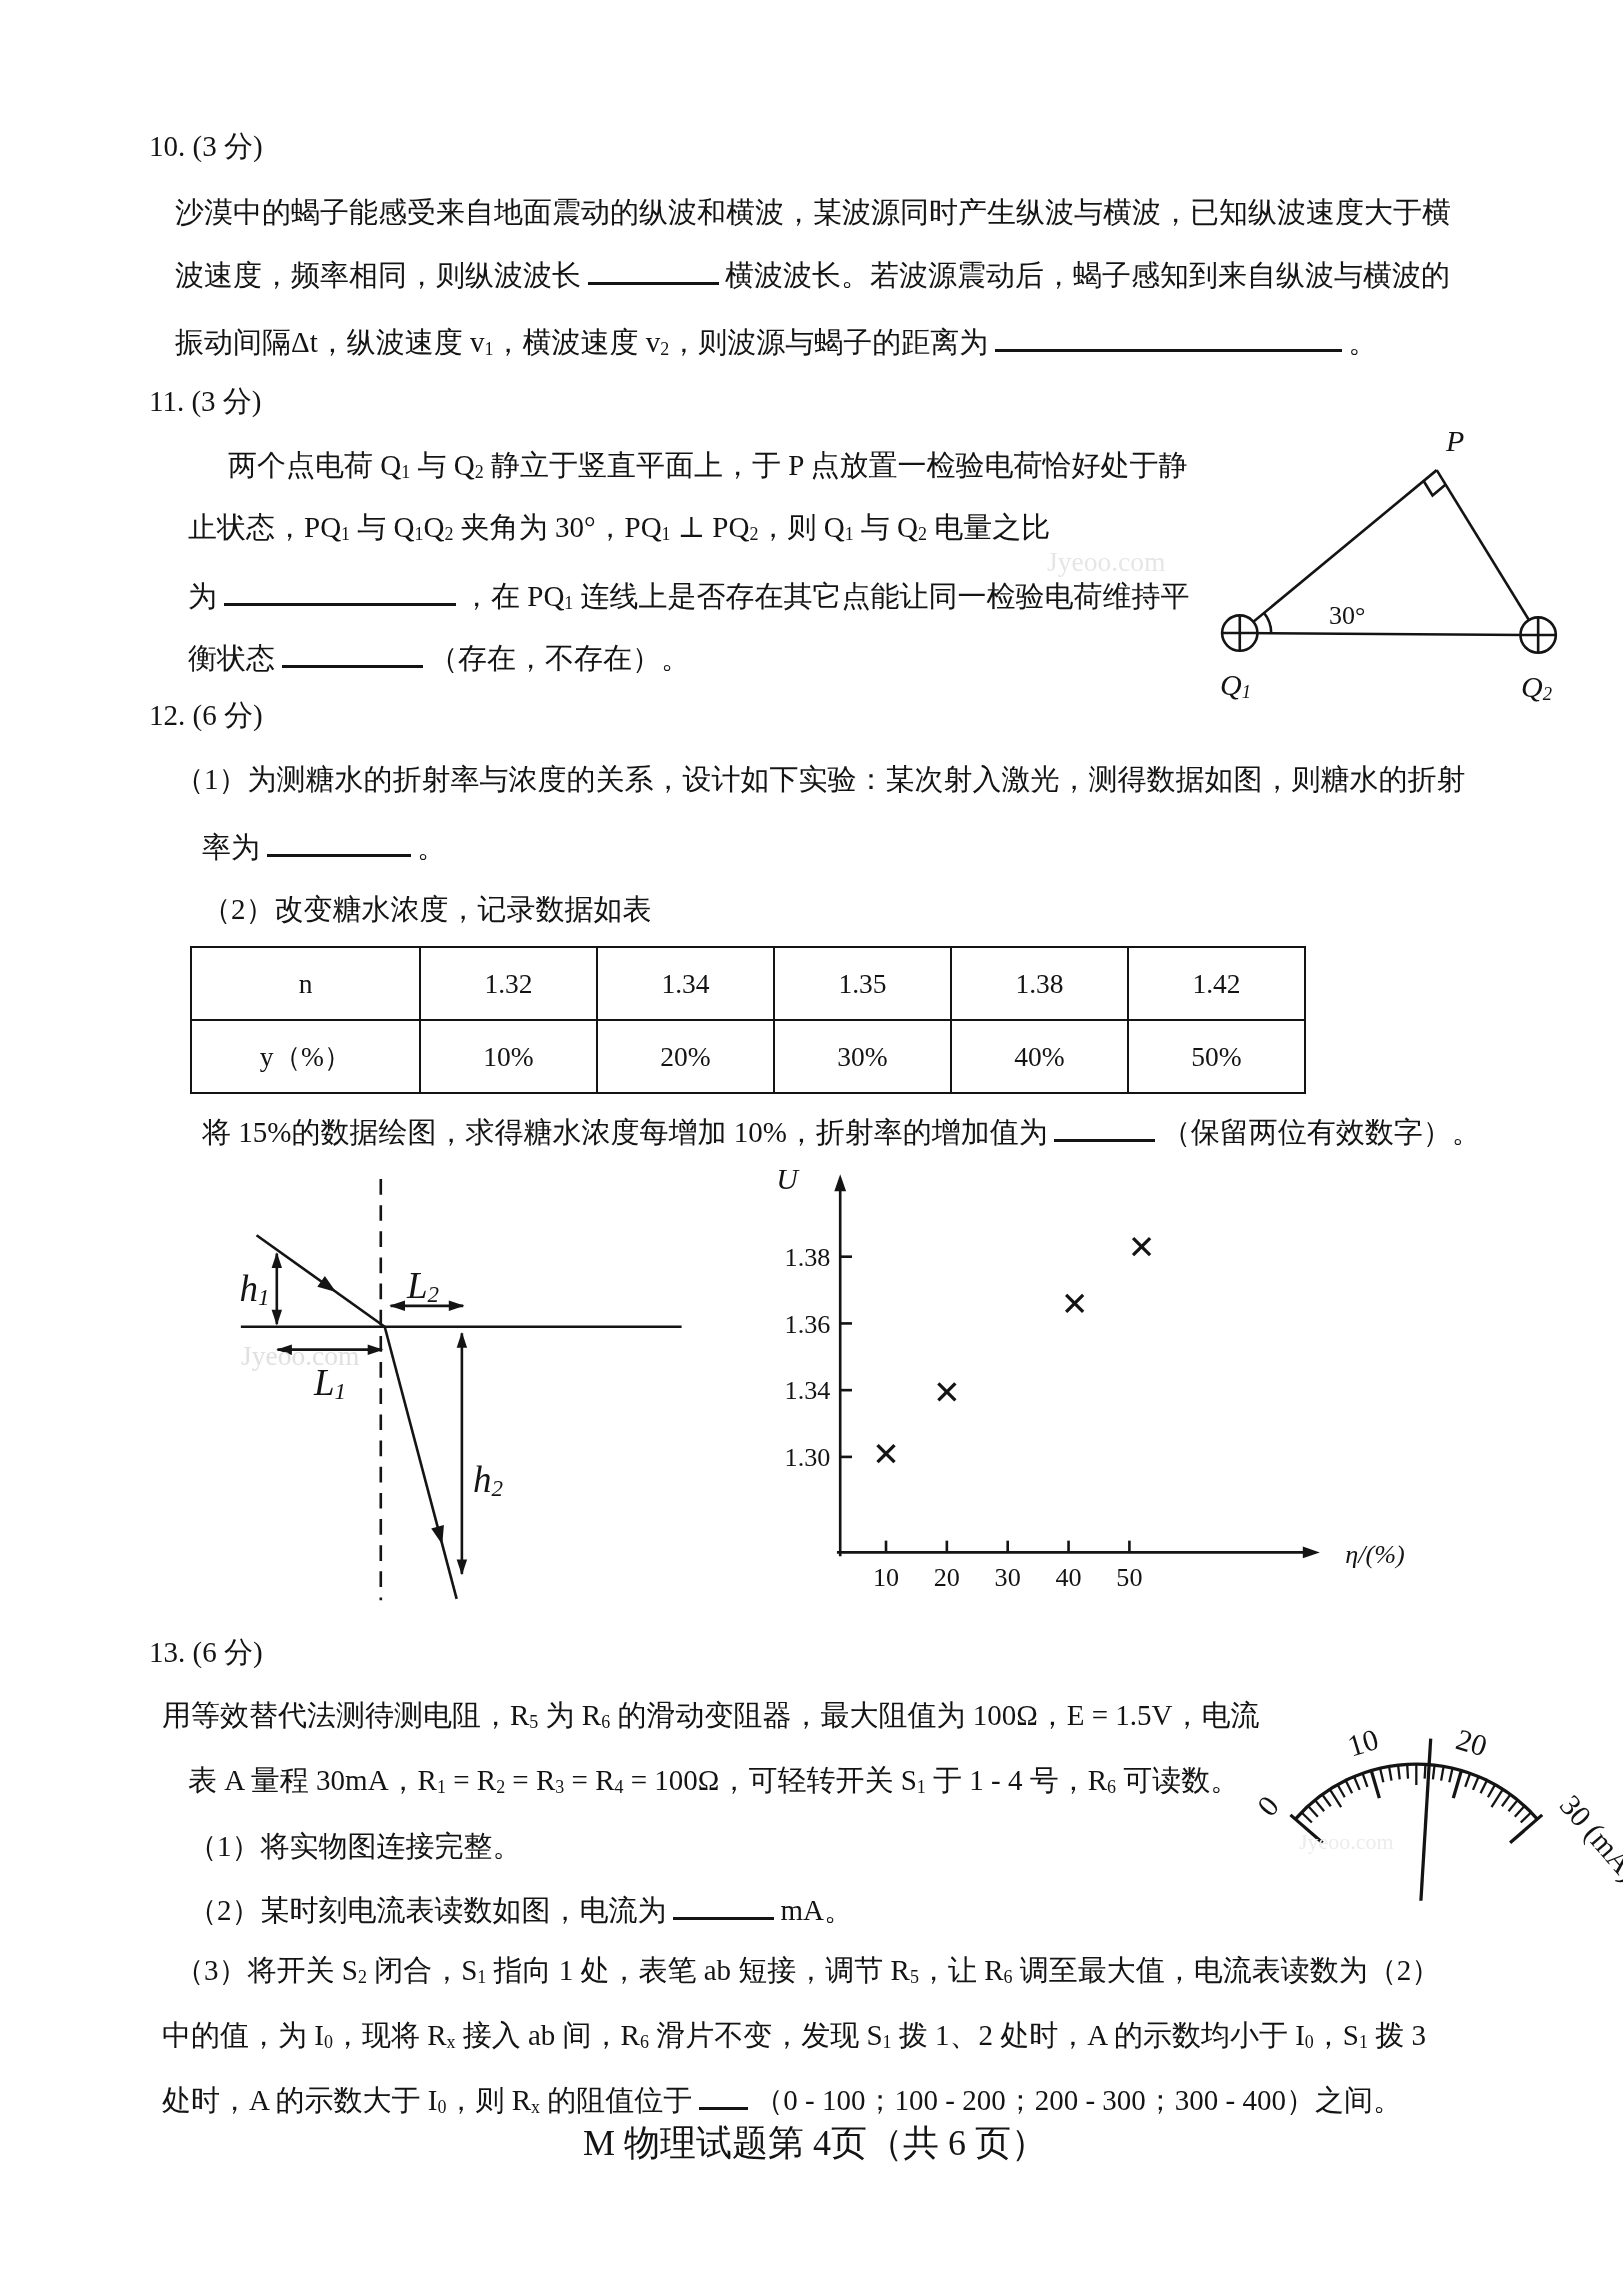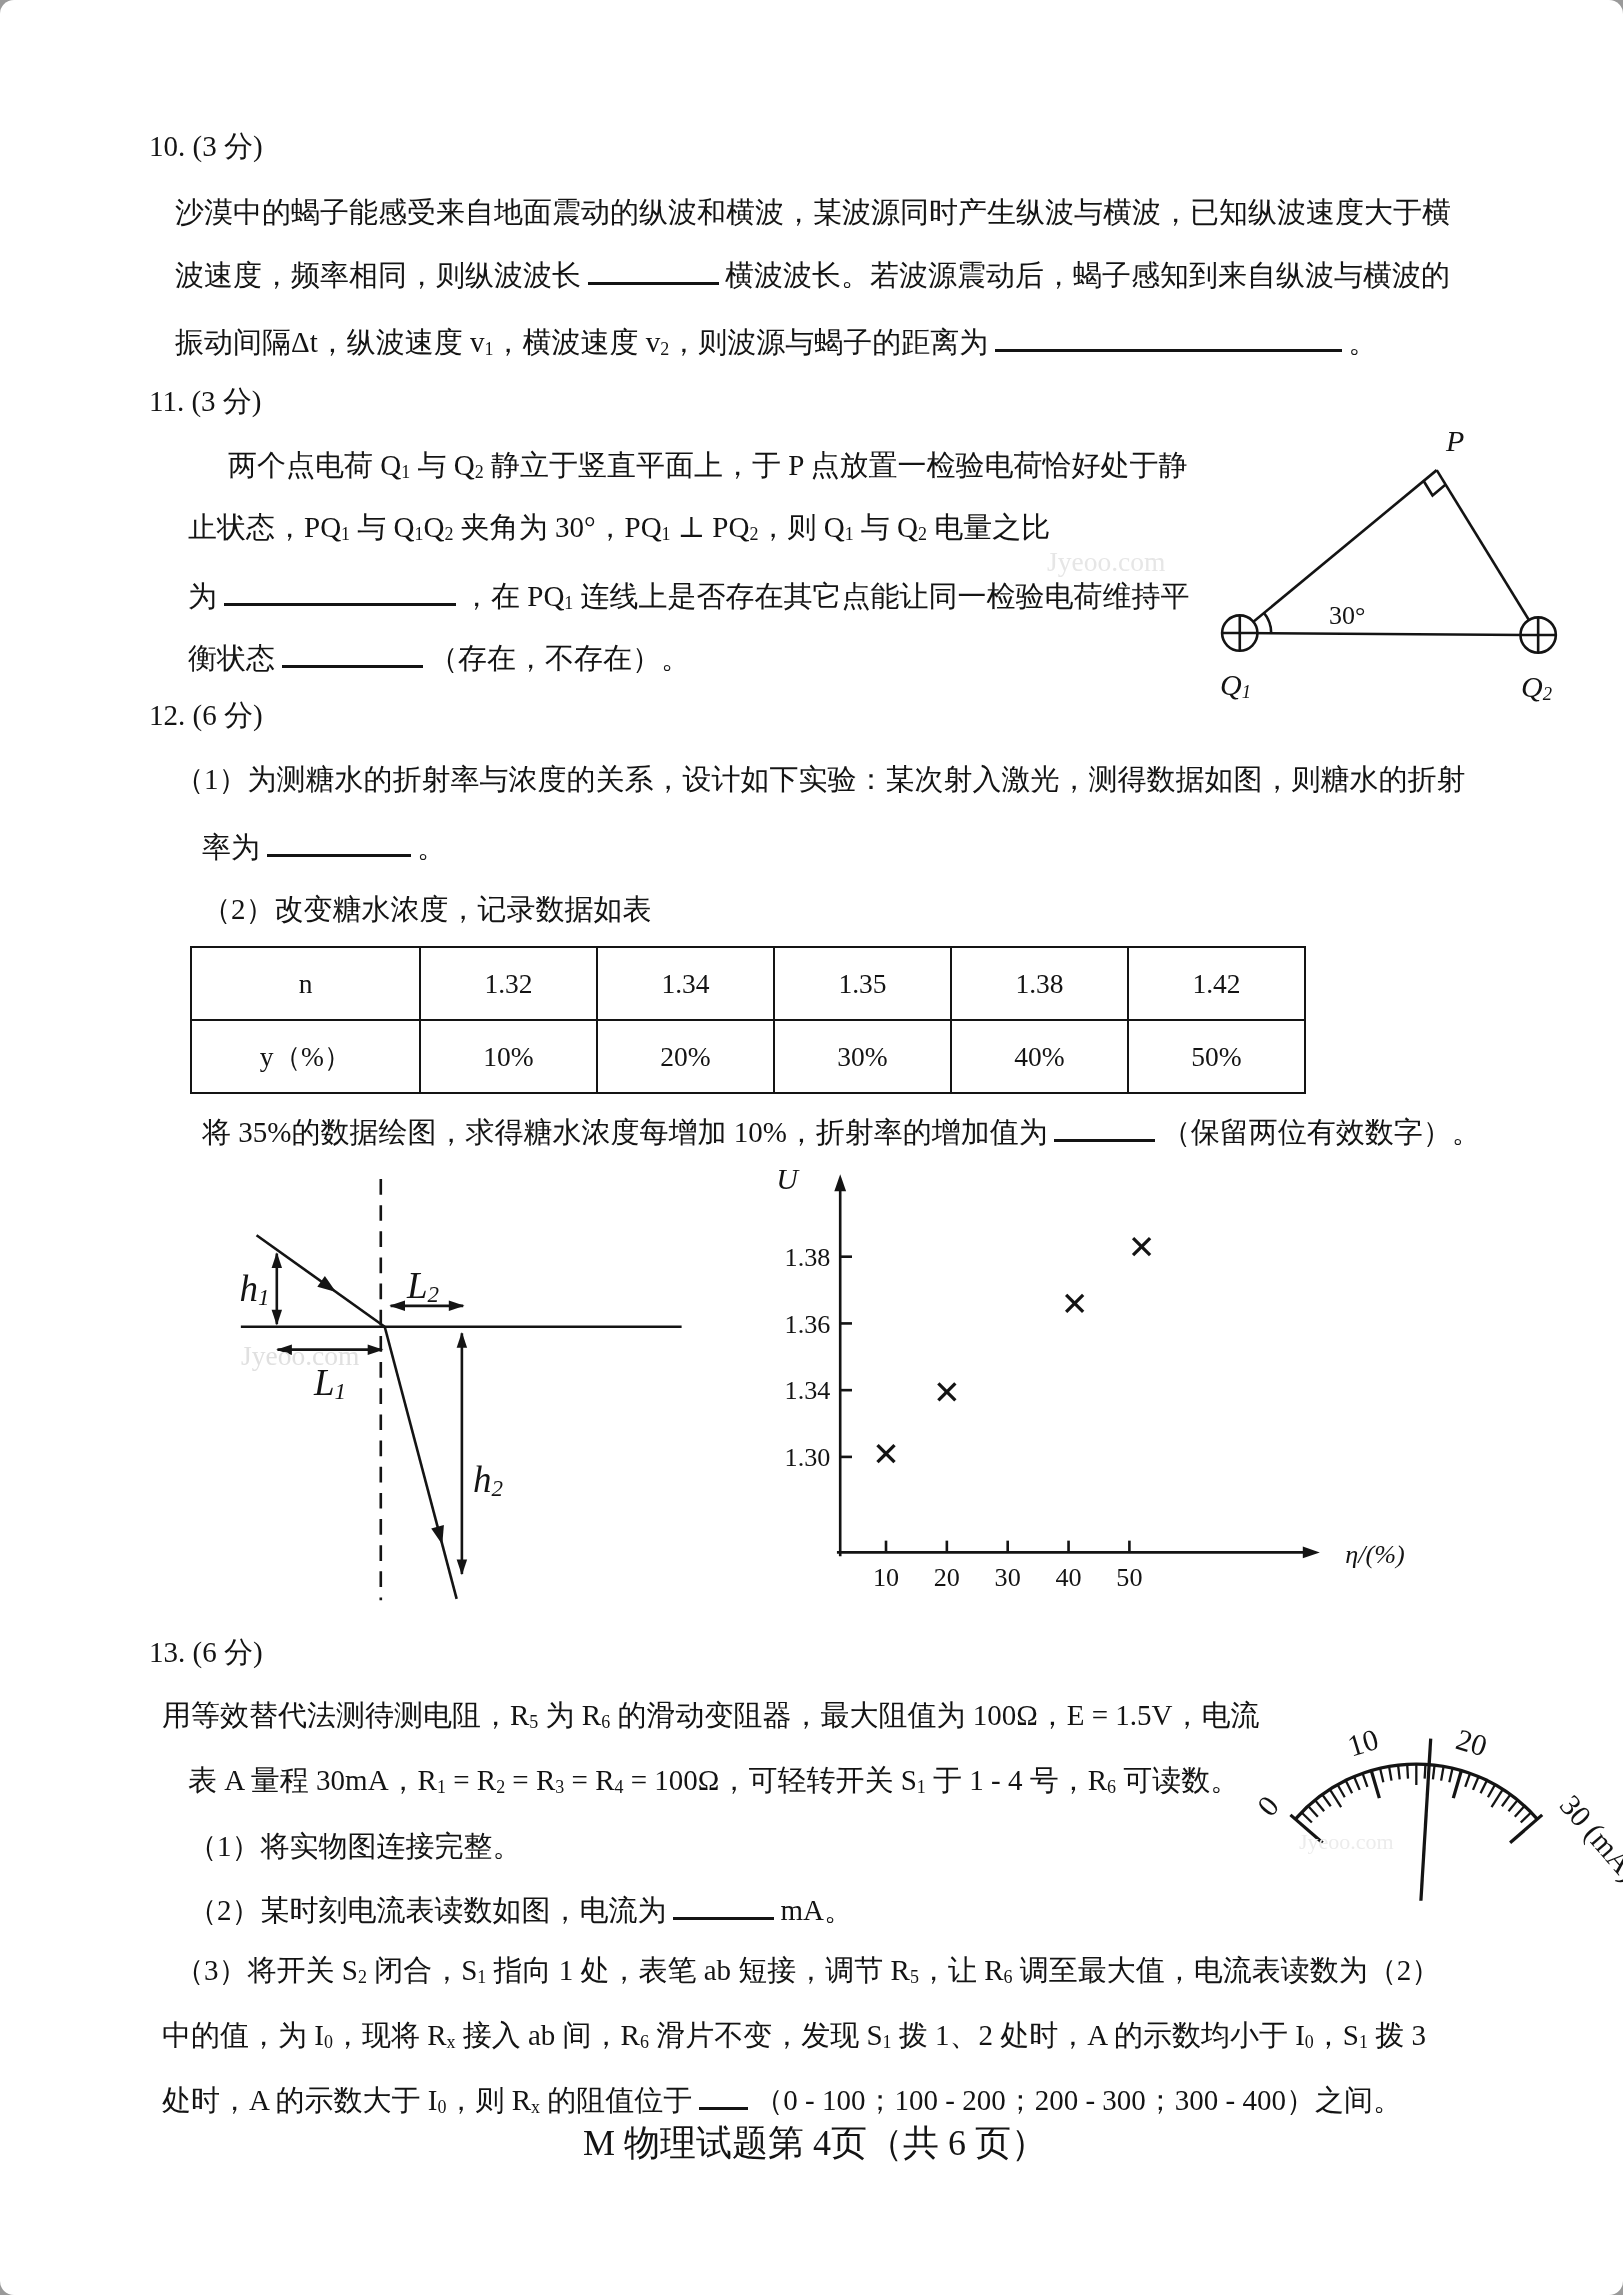--- a/index.html
+++ b/index.html
@@ -1,17 +1,17 @@
 <!DOCTYPE html>
 <html style="font-size:10.5px"><head>
 <meta charset="utf-8">
 <style>
   html,body{margin:0;padding:0;background:#9a9a9a;}
   .page{position:relative;width:1623px;height:2295px;background:#ffffff;
-        font-family:"Liberation Serif","DejaVu Serif",serif;color:#141414;overflow:hidden;border-radius:14px;}
+        font-family:"Liberation Serif","DejaVu Serif",serif;color:#141414;overflow:hidden;}
   .t{position:absolute;font-size:29px;line-height:1.25;white-space:nowrap;}
   sub{font-size:.62em;vertical-align:-0.18em;line-height:0;}
   .blank{display:inline-block;border-bottom:3.3px solid #141414;height:.95em;vertical-align:baseline;margin:0 6.5px;}
   .fig{position:absolute;}
   .fig svg{position:absolute;left:0;top:0;}
   .figlabel{position:absolute;font-size:37px;font-style:italic;white-space:nowrap;}
   .plain{font-style:normal;margin-left:48px;}
   .wm{position:absolute;font-size:27.5px;color:#e0e0e0;white-space:nowrap;}
   table.data{position:absolute;left:190px;top:946px;border-collapse:collapse;table-layout:fixed;}
   table.data td{border:2.6px solid #141414;height:71px;text-align:center;vertical-align:middle;
@@ -87,21 +87,21 @@
       <td>y（%）</td>
       <td>10%</td>
       <td>20%</td>
       <td>30%</td>
       <td>40%</td>
       <td>50%</td>
     </tr>
   </tbody>
     </table>
 
-  <div class="t" style="left:202px;top:1111px"><span>将 35%的数据绘图，求得糖水浓度每增加 10%，折射率的增加值为</span><span class="blank" style="width:101px"></span><span>（保留两位有效数字）。</span></div>
+  <div class="t" style="left:202px;top:1111px"><span>将 15%的数据绘图，求得糖水浓度每增加 10%，折射率的增加值为</span><span class="blank" style="width:101px"></span><span>（保留两位有效数字）。</span></div>
 
   <div class="fig" style="left:216px;top:1175px;width:497px;height:435px">
     <svg width="497" height="435" viewBox="0 0 760 665">
       <g stroke="#141414" stroke-width="4" fill="none">
         <line x1="38" y1="232" x2="712" y2="232"></line>
         <line x1="252" y1="6" x2="252" y2="650" stroke-dasharray="24 16"></line>
         <line x1="62" y1="92" x2="258" y2="232"></line>
         <line x1="258" y1="232" x2="368" y2="648"></line>
         <line x1="93" y1="120" x2="93" y2="228"></line>
         <line x1="94" y1="267" x2="254" y2="267"></line>

